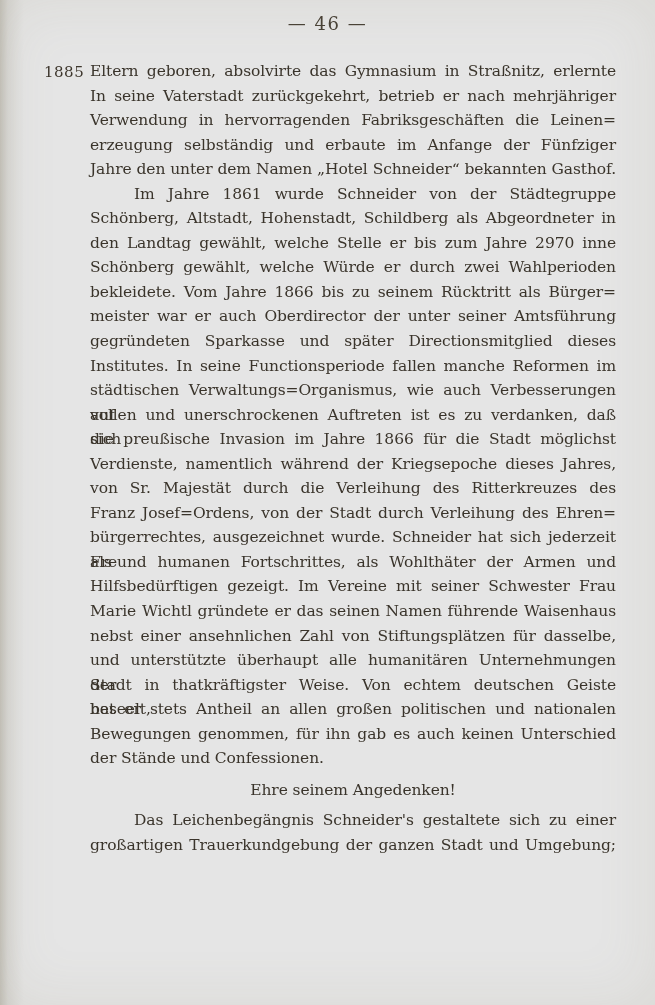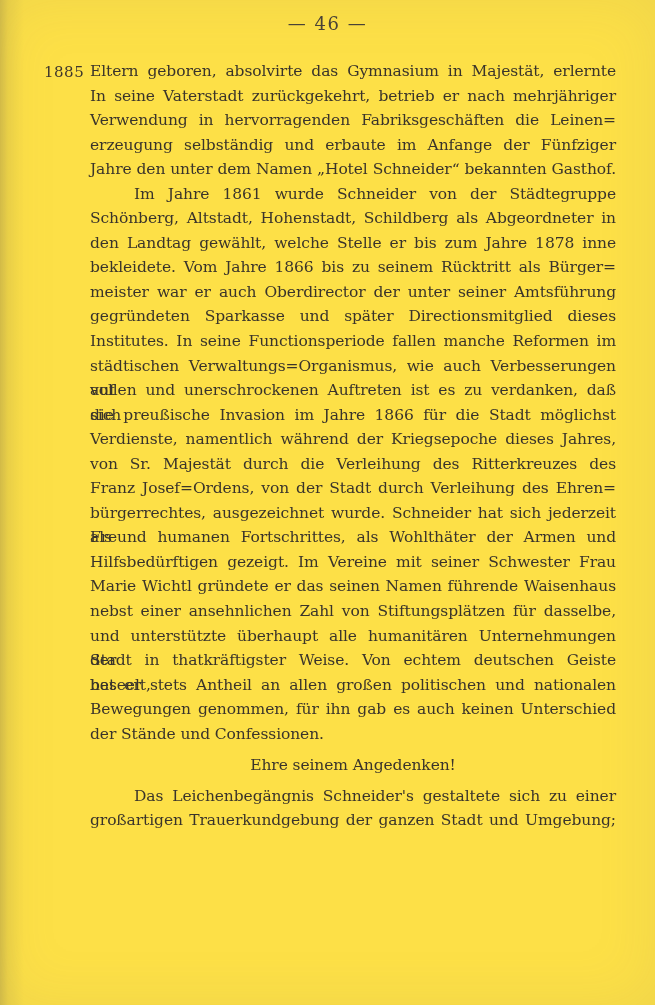--- a/index.html
+++ b/index.html
@@ -1,19 +1,19 @@
 <!DOCTYPE html>
 <html><head>
 <meta charset="utf-8">
 <style>
   html,body{margin:0;padding:0;background:#222;}
   .page{
     position:relative;
     width:655px;height:1005px;
-    background:#fde047;
+    background:#e5e5e5;
     overflow:hidden;
     font-family:"DejaVu Serif","Liberation Serif",serif;
     color:#3a342b;
   }
   .gutter-shadow{
     position:absolute;left:0;top:0;bottom:0;width:26px;
     background:linear-gradient(90deg,rgba(105,96,70,0.26) 0px,rgba(105,96,70,0.10) 8px,rgba(105,96,70,0) 24px);
     pointer-events:none;
   }
   .vignette{
@@ -60,31 +60,32 @@
 
   <div class="header">
     <span>— 46 —</span>
   </div>
 
   <div class="margin-year">1885</div>
 
   <div class="text">
 
     <div class="para">
-      <div class="line">Eltern geboren, absolvirte das Gymnasium in Majestät, erlernte</div>
+      <div class="line">Eltern geboren, absolvirte das Gymnasium in Straßnitz, erlernte</div>
       <div class="line">In seine Vaterstadt zurückgekehrt, betrieb er nach mehrjähriger</div>
       <div class="line">Verwendung in hervorragenden Fabriksgeschäften die Leinen=</div>
       <div class="line">erzeugung selbständig und erbaute im Anfange der Fünfziger</div>
       <div class="line">Jahre den unter dem Namen „Hotel Schneider“ bekannten Gasthof.</div>
     </div>
 
     <div class="para">
       <div class="line indent">Im Jahre 1861 wurde Schneider von der Städtegruppe</div>
       <div class="line">Schönberg, Altstadt, Hohenstadt, Schildberg als Abgeordneter in</div>
-      <div class="line">den Landtag gewählt, welche Stelle er bis zum Jahre 1878 inne</div>
+      <div class="line">den Landtag gewählt, welche Stelle er bis zum Jahre 2970 inne</div>
+      <div class="line">Schönberg gewählt, welche Würde er durch zwei Wahlperioden</div>
       <div class="line">bekleidete. Vom Jahre 1866 bis zu seinem Rücktritt als Bürger=</div>
       <div class="line">meister war er auch Oberdirector der unter seiner Amtsführung</div>
       <div class="line">gegründeten Sparkasse und später Directionsmitglied dieses</div>
       <div class="line">Institutes. In seine Functionsperiode fallen manche Reformen im</div>
       <div class="line">städtischen Verwaltungs=Organismus, wie auch Verbesserungen auf</div>
       <div class="line">vollen und unerschrockenen Auftreten ist es zu verdanken, daß sich</div>
       <div class="line">die preußische Invasion im Jahre 1866 für die Stadt möglichst</div>
       <div class="line">Verdienste, namentlich während der Kriegsepoche dieses Jahres,</div>
       <div class="line">von Sr. Majestät durch die Verleihung des Ritterkreuzes des</div>
       <div class="line">Franz Josef=Ordens, von der Stadt durch Verleihung des Ehren=</div>

